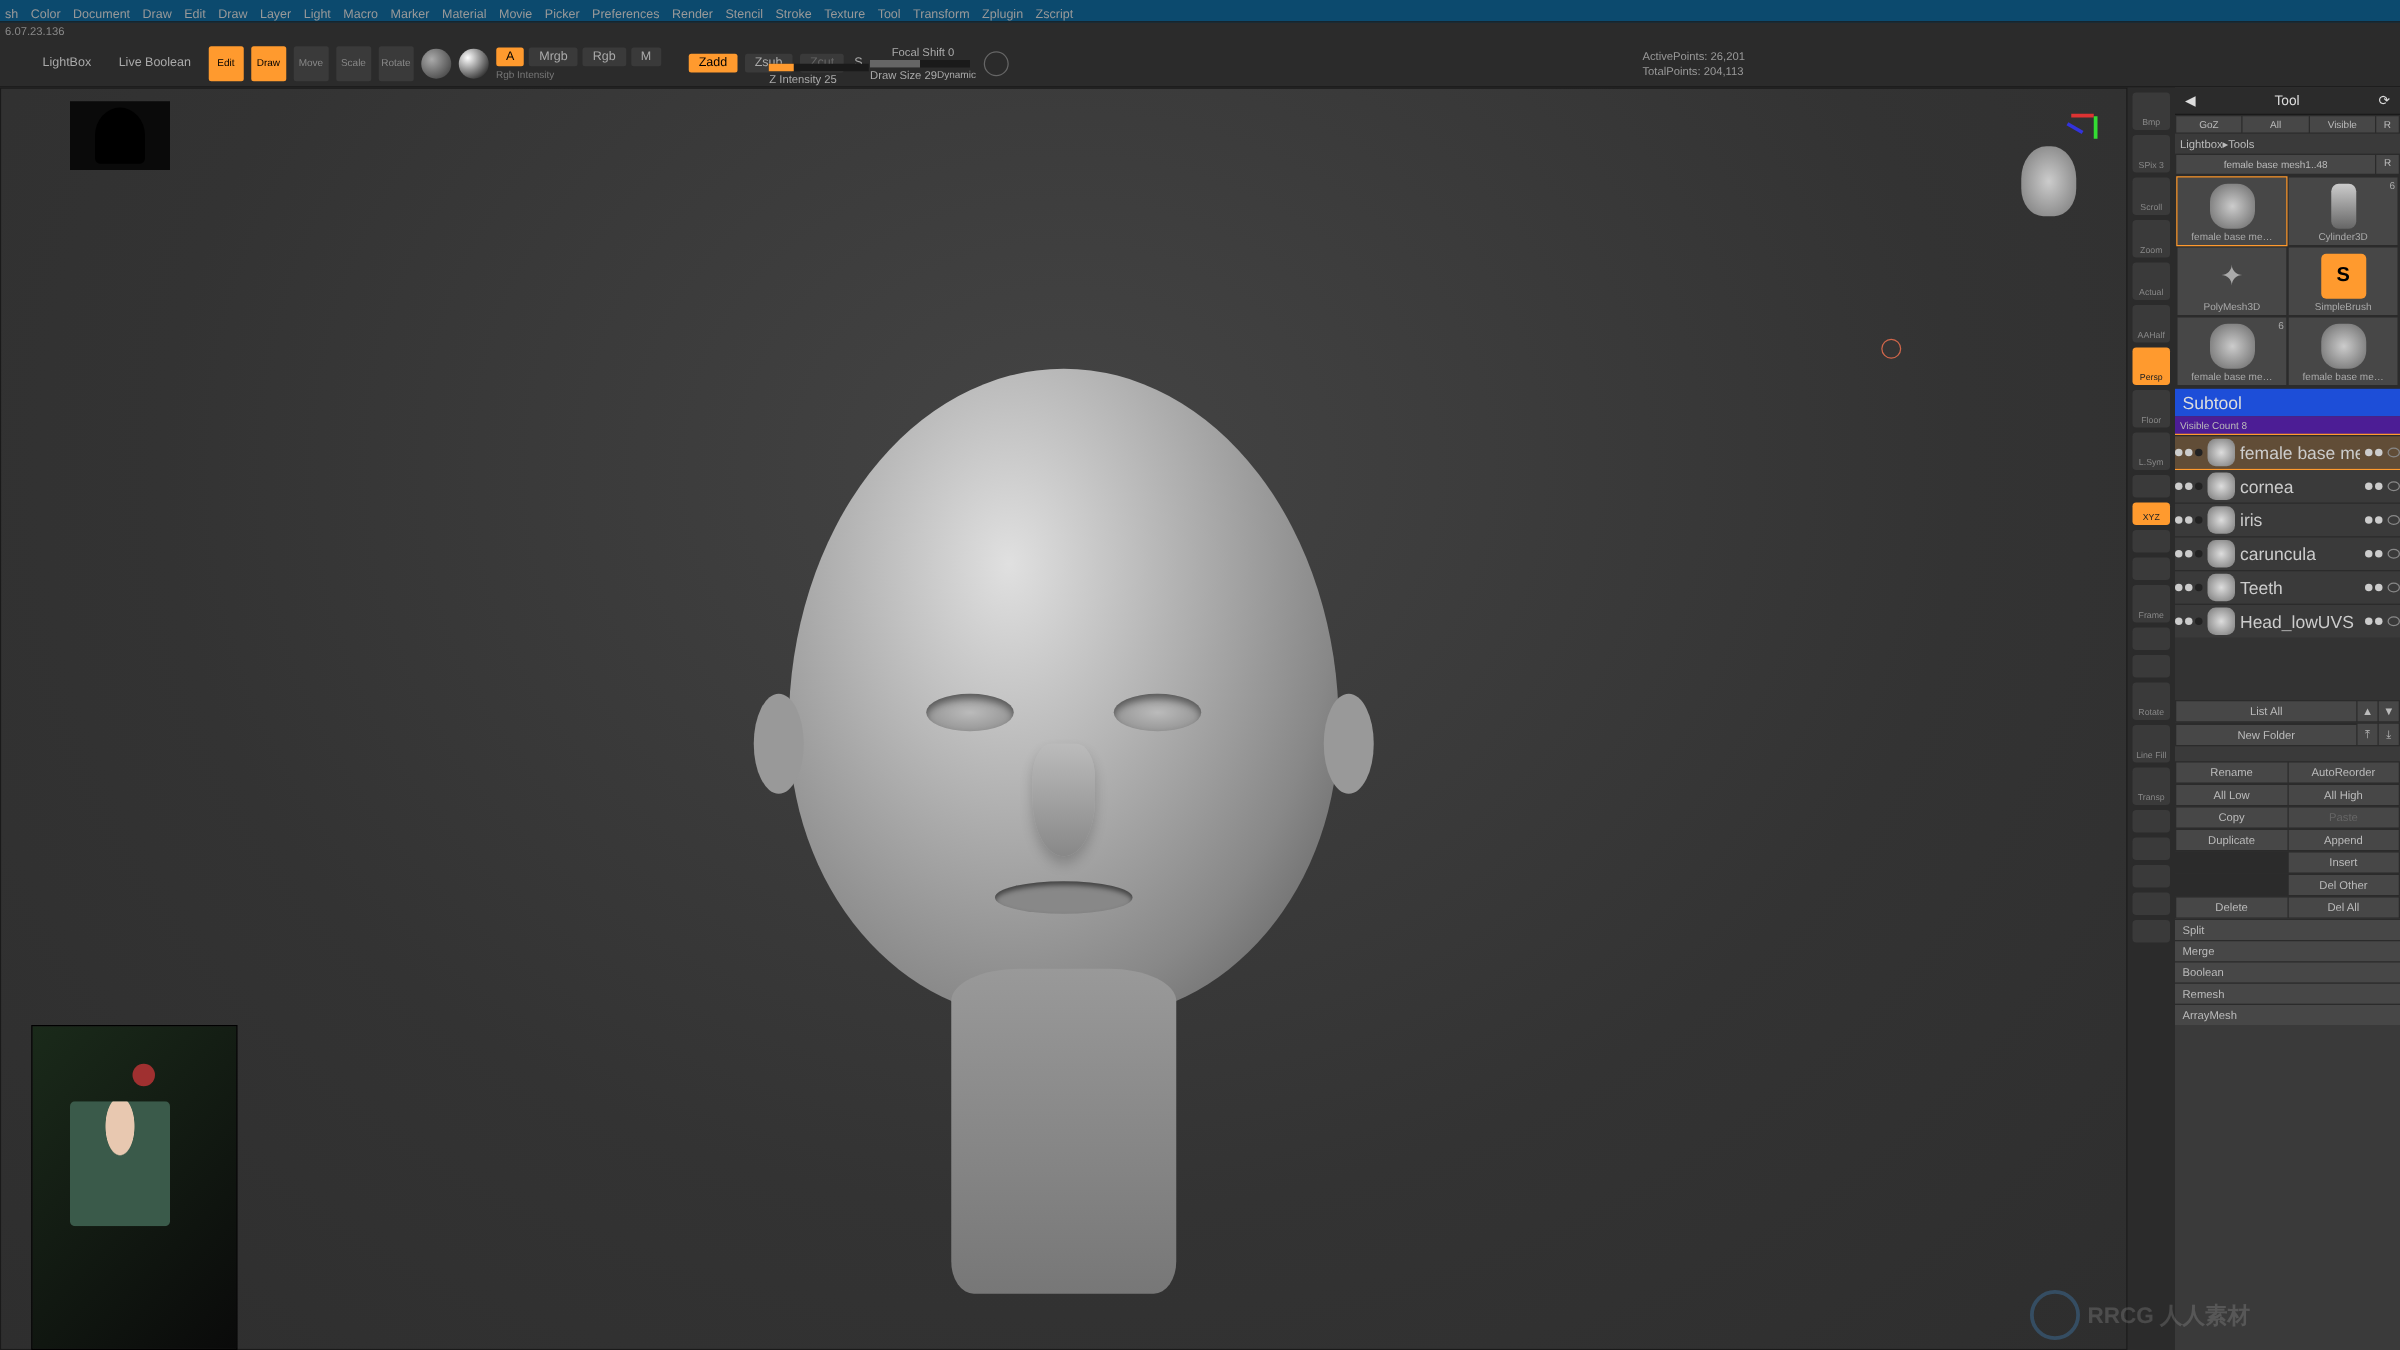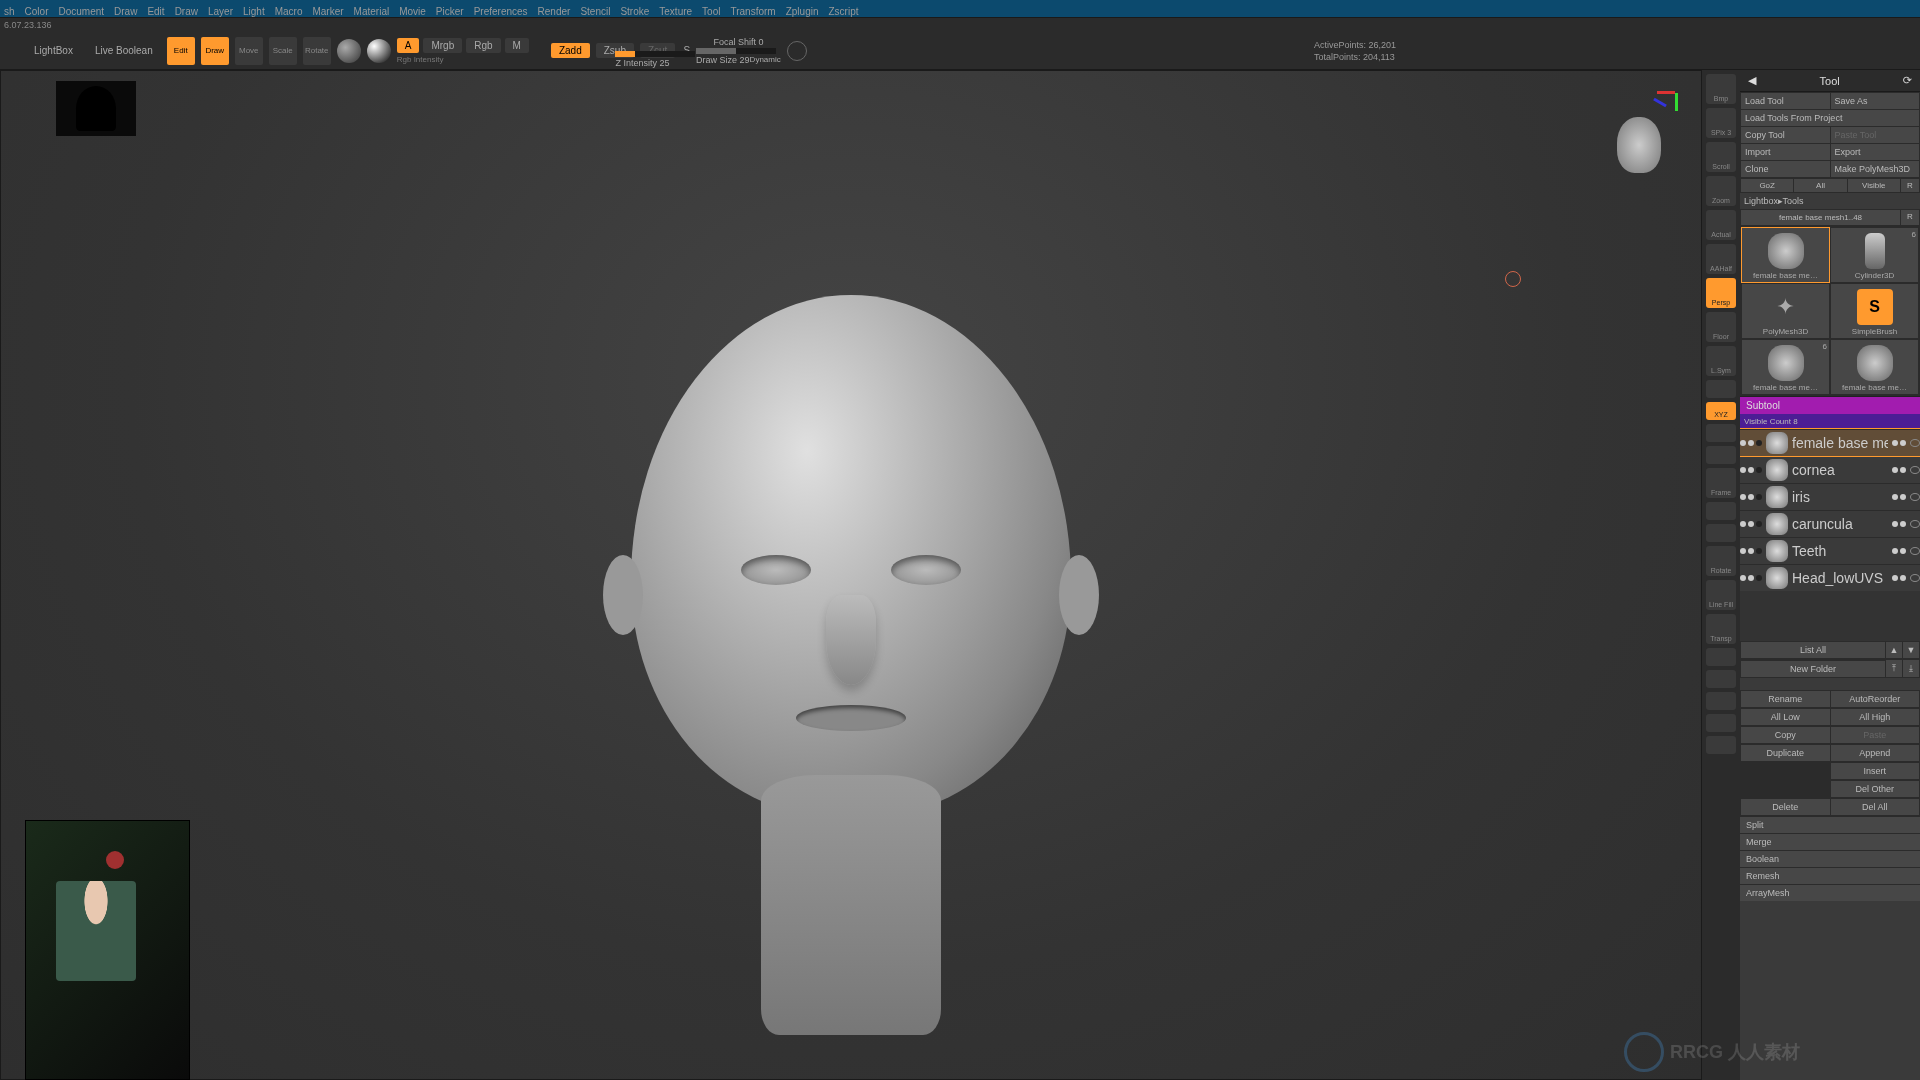--- a/index.html
+++ b/index.html
@@ -72,21 +72,21 @@
   .tp-btn.dim { color:#666; }
   .tp-row { display:flex; gap:1px; padding:1px; background:#2b2b2b;}
   .tp-row .tp-btn { flex:1; text-align:center;}
 
   .tool-thumbs { display:grid; grid-template-columns: 1fr 1fr; gap:2px; padding:2px; background:#2b2b2b;}
   .tool-th { background:#474747; height:54px; display:flex; flex-direction:column; align-items:center; justify-content:flex-end; font-size:8px; color:#aaa; padding:2px; cursor:pointer; position:relative;}
   .tool-th .ic { width:36px; height:36px; background:radial-gradient(#ccc,#666); border-radius:40%; margin-bottom:2px;}
   .tool-th.sel { outline:1px solid #ff9a2e; }
 
   .section { background:#3a3a3a; border-top:1px solid #222;}
-  .sec-head { background:#a21caf; padding:3px 6px; font-size:10px; color:#ddd; cursor:pointer;}
+  .sec-head { background:#1d4ed8; padding:3px 6px; font-size:14px; color:#ddd; cursor:pointer;}
   .sub-item { display:flex; align-items:center; gap:4px; padding:2px 0; background:#3a3a3a; border-top:1px solid #2b2b2b; font-size:14px; min-height:26px;}
   .sub-item.sel { background:#ff9a2e33; outline:1px solid #ff9a2e;}
   .sub-thumb { width:22px; height:22px; background:radial-gradient(#ddd,#777); border-radius:30%;}
   .sub-name { flex:1; color:#ccc; overflow:hidden; white-space:nowrap;}
   .sub-dots { display:flex; gap:2px;}
   .dot { width:6px; height:6px; border-radius:50%; background:#222;}
   .dot.on { background:#ccc;}
   .eye-ic { width:10px; height:8px; border:1px solid #888; border-radius:50%;}
 
   .btn-row { display:flex; gap:1px; padding:1px; background:#2b2b2b;align-items:center;}
@@ -234,31 +234,20 @@
       <div class="shelf-ic short"></div>
       <div class="shelf-ic short"></div>
     </div>
 
   <div class="tool-panel">
     <div class="tp-head">
         <span class="arrow">◀</span>
         <span>Tool</span>
         <span>⟳</span>
       </div>
-    <div class="tp-grid">
-      <div class="tp-btn">Load Tool</div>
-      <div class="tp-btn">Save As</div>
-      <div class="tp-btn wide">Load Tools From Project</div>
-      <div class="tp-btn">Copy Tool</div>
-      <div class="tp-btn dim">Paste Tool</div>
-      <div class="tp-btn">Import</div>
-      <div class="tp-btn">Export</div>
-      <div class="tp-btn">Clone</div>
-      <div class="tp-btn">Make PolyMesh3D</div>
-    </div>
     <div class="tp-row">
       <div class="tp-btn sm">GoZ</div>
       <div class="tp-btn sm">All</div>
       <div class="tp-btn sm">Visible</div>
       <div class="tp-btn sm" style="flex:0 0 18px">R</div>
     </div>
     <div class="tp-btn wide" style="background:#3a3a3a">Lightbox▸Tools</div>
     <div class="tp-row">
       <div class="tp-btn" style="flex:4; font-size:8px;">female base mesh1..48</div>
       <div class="tp-btn sm" style="flex:0 0 18px">R</div>

